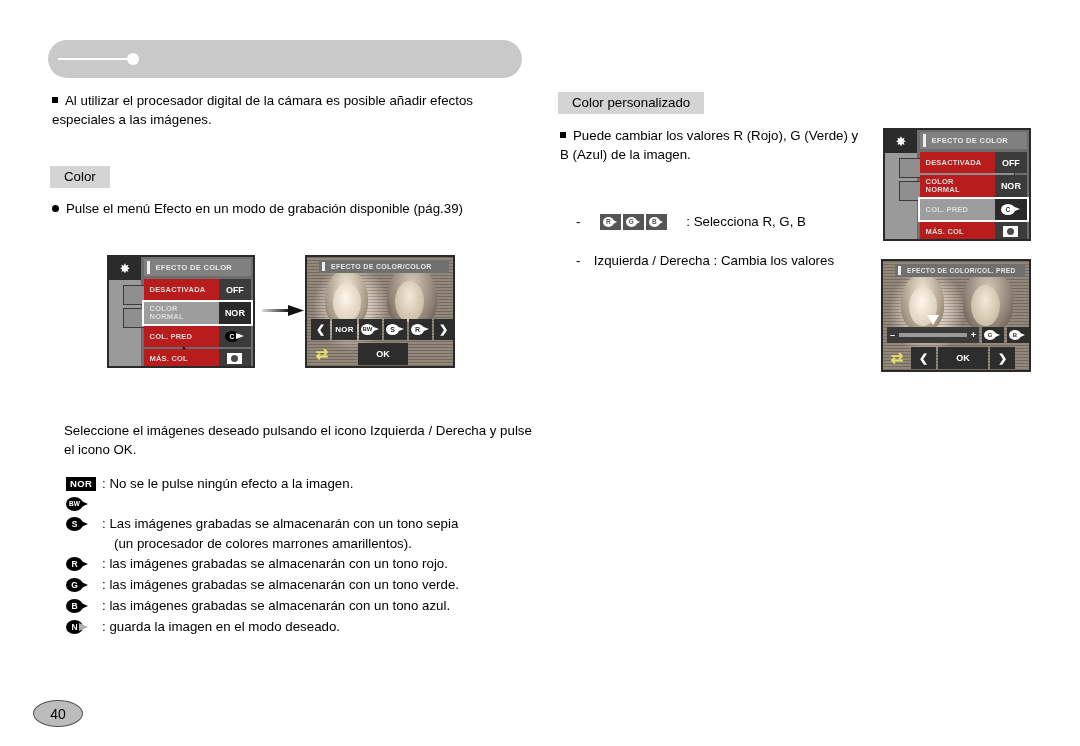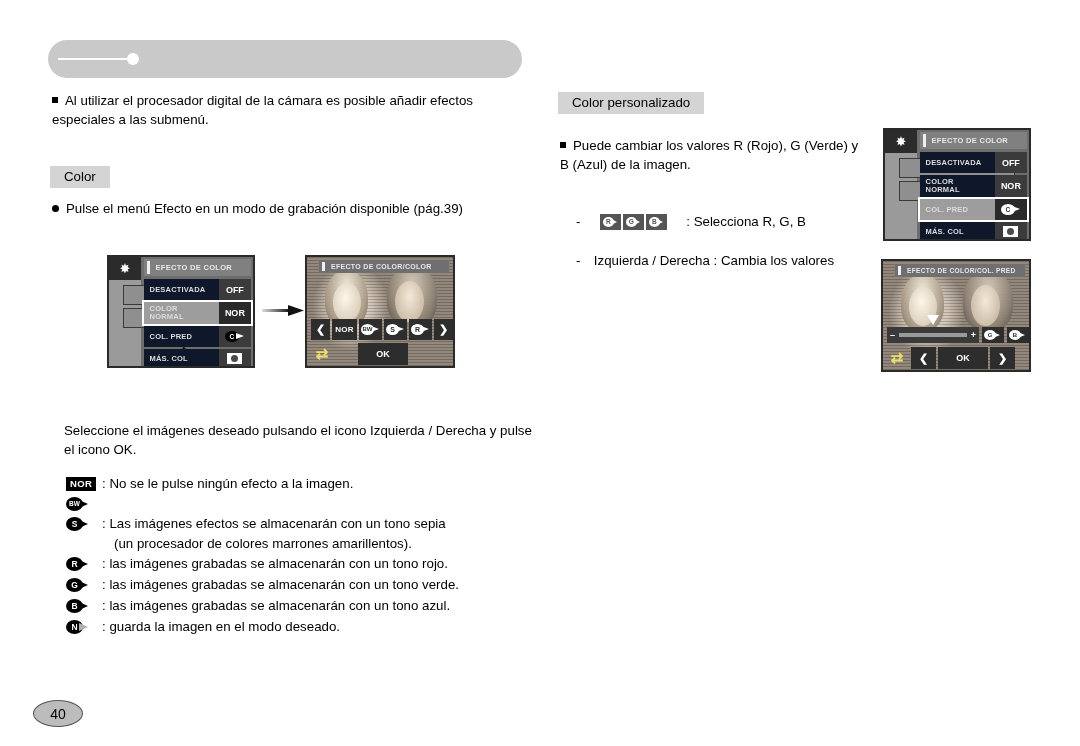--- a/index.html
+++ b/index.html
@@ -222,21 +222,21 @@
     box-sizing: border-box;
   }
   .lcd-title .tick {
     position: absolute;
     left: 3px; top: 2px;
     width: 3px; bottom: 2px;
     background: #efefef;
   }
   .lcd-row {
     position: absolute;
-    background: #0f172a;
+    background: #b91c1c;
     box-sizing: border-box;
   }
   .lcd-row.sel { outline: 2px solid #ffffff; background: #9d9d9d; }
   .lcd-row .lbl {
     position: absolute;
     left: 6px; top: 50%;
     transform: translateY(-50%);
     color: #dcdcdc;
     font-weight: bold;
     letter-spacing: 0.2px;
@@ -366,21 +366,21 @@
 </style>
 </head>
 <body>
 
 <div id="title-bar">
   <div id="title-rule"></div>
   <div id="title-dot"></div>
 </div>
 
 <div class="body-text" style="left:52px; top:91px; width:480px;">
-  <span class="sq-bullet"></span><span>Al utilizar el procesador digital de la cámara es posible añadir efectos especiales a las submenú.</span>
+  <span class="sq-bullet"></span><span>Al utilizar el procesador digital de la cámara es posible añadir efectos especiales a las imágenes.</span>
 </div>
 
 <div class="section-chip" style="left:50px; top:166px;">Color</div>
 
 <div class="body-text" style="left:52px; top:199px; width:480px;">
   <span class="rd-bullet"></span><span>Pulse el menú Efecto en un modo de grabación disponible (pág.39)</span>
 </div>
 
 <div class="lcd lcd-menu" style="left:107px; top:255px; width:148px; height:113px;">
   <div class="lcd-sidebar"></div>
@@ -477,21 +477,21 @@
     </span>
   </div>
   <div class="lcd-btn" style="left:127px; top:62px; width:19px; height:21px; font-size:11px;">❯</div>
 
   <div class="lcd-btn" style="left:4px; top:86px; width:22px; height:22px; background:transparent; font-size:15px; color:#e8e06a;">⇄</div>
   <div class="lcd-btn" style="left:51px; top:86px; width:50px; height:22px; font-size:9px;">OK</div>
 </div>
 
 <div class="section-chip" style="left:558px; top:92px;">Color personalizado</div>
 
-<div class="body-text" style="left:560px; top:136px; width:300px;">
+<div class="body-text" style="left:560px; top:126px; width:300px;">
   <span class="sq-bullet"></span><span>Puede cambiar los valores R (Rojo), G (Verde) y  B (Azul) de la imagen.</span>
 </div>
 
 <div class="body-text" style="left:576px; top:212px; width:320px;">
   <span>-</span>
   <span style="display:inline-block;width:12px;"></span>
   <span class="rgb-chip"><span class="ov"></span><span class="tl"></span><span class="lt">R</span></span><span class="rgb-chip"><span class="ov"></span><span class="tl"></span><span class="lt">G</span></span><span class="rgb-chip"><span class="ov"></span><span class="tl"></span><span class="lt">B</span></span>
   <span style="display:inline-block;width:10px;"></span>
   <span>: Selecciona R, G, B</span>
 </div>
@@ -599,21 +599,21 @@
 
 <div class="icon-row" style="left:66px; top:494px;">
   <span class="ic">
     <span class="pill"><span class="body"></span><span class="tail"></span><span class="ch" style="font-size:6.5px;">BW</span></span>
   </span>
 </div>
 
 <div class="icon-row" style="left:66px; top:514px;">
   <span class="ic">
     <span class="pill"><span class="body"></span><span class="tail"></span><span class="ch">S</span></span>
-  </span><span>: Las imágenes efectos se almacenarán con un tono sepia</span>
+  </span><span>: Las imágenes grabadas se almacenarán con un tono sepia</span>
 </div>
 
 <div class="icon-row" style="left:66px; top:534px;">
   <span class="ic"></span><span style="display:inline-block;width:12px;"></span><span>(un procesador de colores marrones amarillentos).</span>
 </div>
 
 <div class="icon-row" style="left:66px; top:554px;">
   <span class="ic">
     <span class="pill"><span class="body"></span><span class="tail"></span><span class="ch">R</span></span>
   </span><span>: las imágenes grabadas se almacenarán con un tono rojo.</span>

